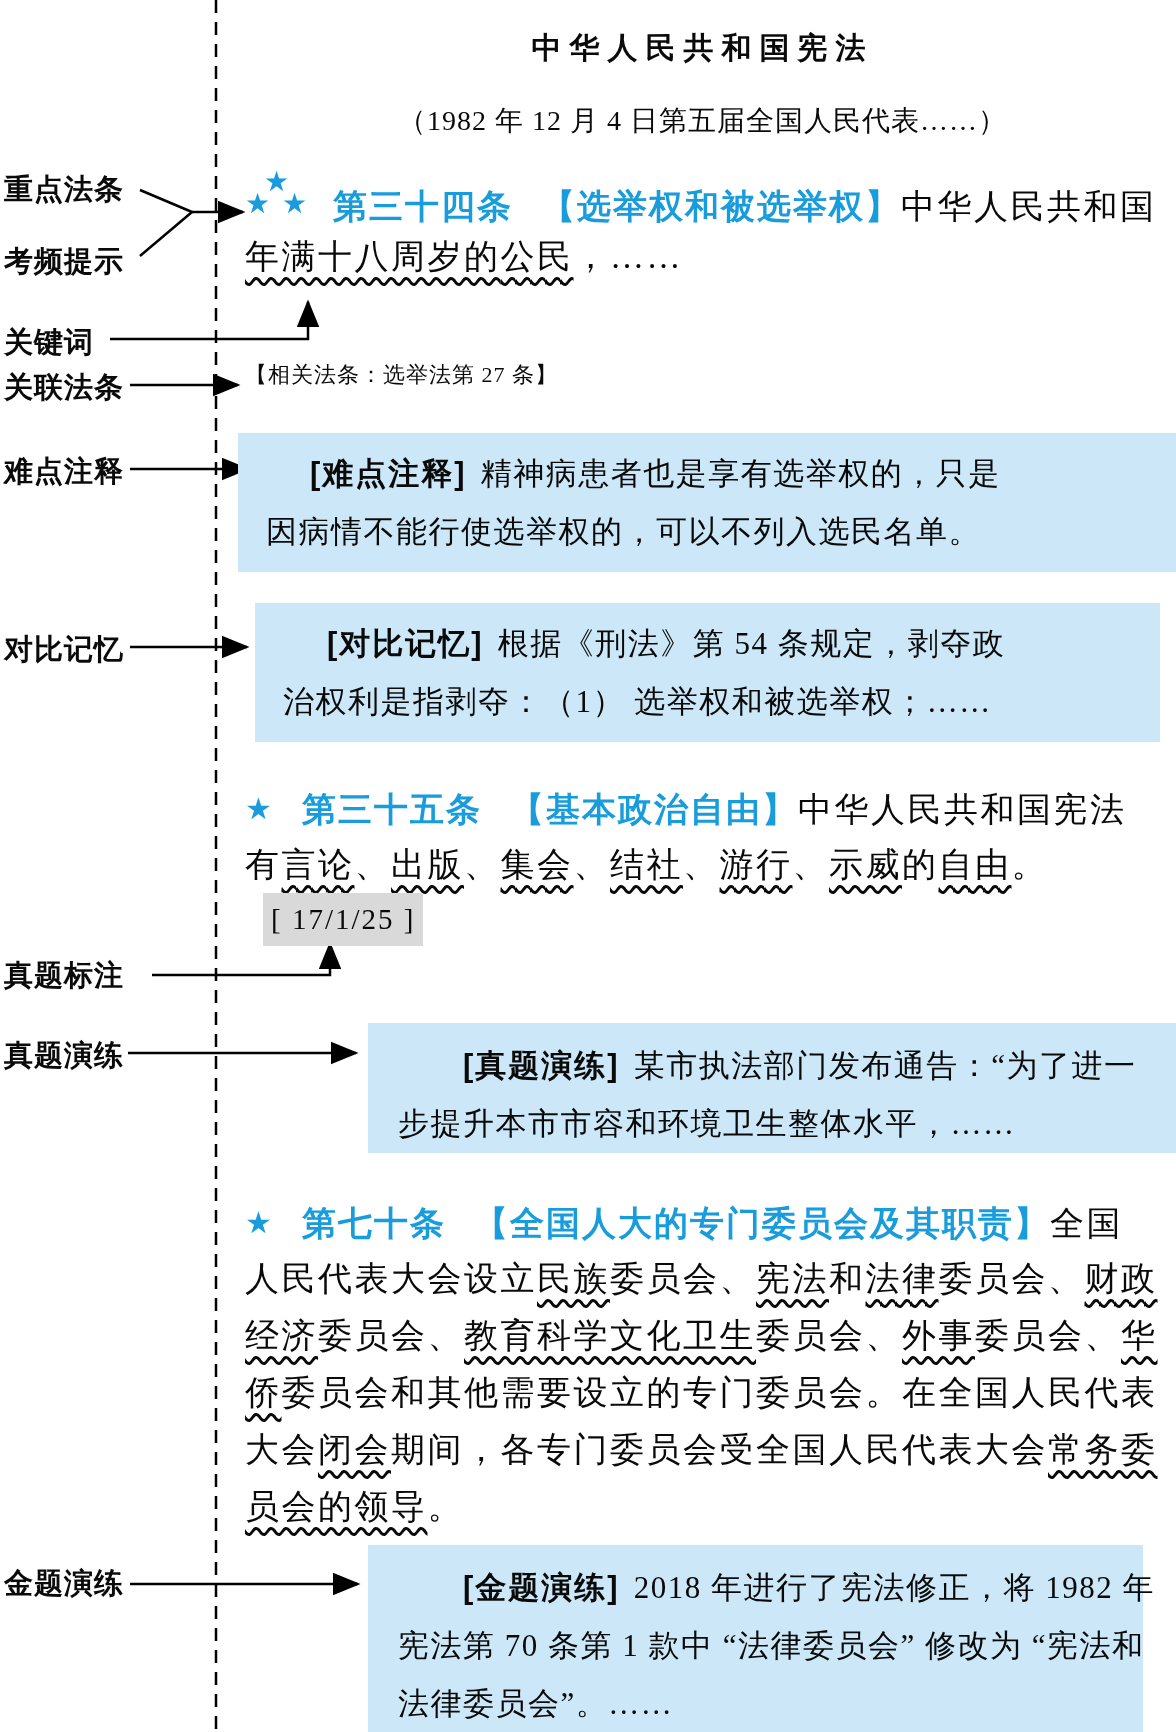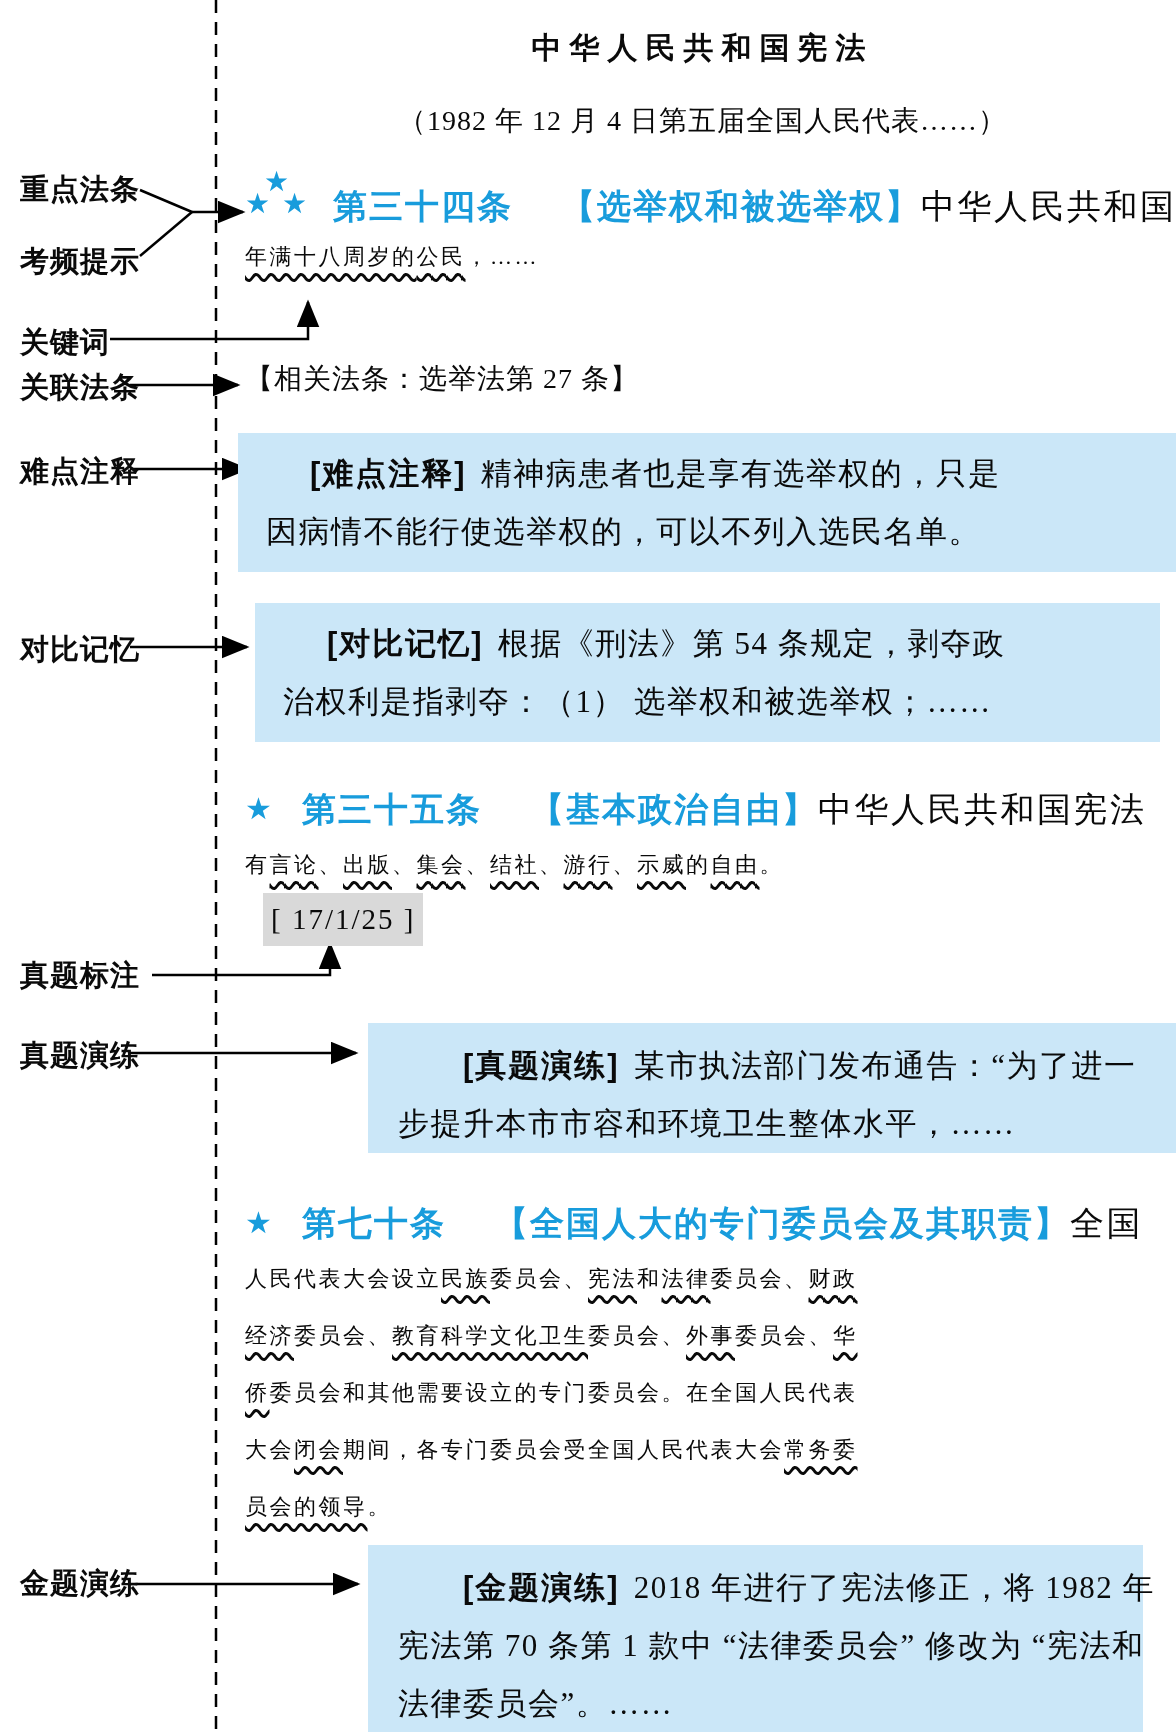--- a/index.html
+++ b/index.html
@@ -17,58 +17,57 @@
   }
   .subtitle {
     left:245px; top:102px; width:915px; text-align:center;
     font-size:28px; letter-spacing:1px;
   }
 
   
   .mlabel {
     left:4px; font-size:29px; font-weight:bold; letter-spacing:1px;
     font-family:"Liberation Serif", serif;
-    margin-left:16px;
   }
 
   
-  .bodyline { left:245px; font-size:22px; letter-spacing:2.5px; line-height:48px; }
+  .bodyline { left:245px; font-size:34px; letter-spacing:2.5px; line-height:48px; }
   .wavy {
     text-decoration-line:underline;
     text-decoration-style:wavy;
     text-decoration-thickness:2.5px;
     text-underline-offset:9px;
   }
 
   
   .heading { left:245px; font-size:34px; line-height:50px; }
   .art-num, .art-bracket {
     color:var(--accent,#189cdc);
     font-family:"Liberation Sans", sans-serif;
     font-weight:bold; letter-spacing:2px;
   }
-  .art-num { margin-right:48px; }
+  .art-num { margin-right:28px; }
   .art-lead { font-family:"Liberation Serif", serif; letter-spacing:2.5px; }
 
   .star1 {
     color:var(--accent,#189cdc); font-size:30px; margin-right:30px;
     vertical-align:2px; font-family:"DejaVu Sans", sans-serif;
   }
   .star3 {
     position:relative; display:inline-block; width:76px; height:50px;
     margin-right:12px; vertical-align:-8px;
     color:var(--accent,#189cdc); font-family:"DejaVu Sans", sans-serif;
   }
   .star3 span { position:absolute; font-size:28px; line-height:28px; }
   .star3 span:nth-child(1) { left:19px; top:-8px; }
   .star3 span:nth-child(2) { left:0px;  top:14px; }
   .star3 span:nth-child(3) { left:37px; top:14px; }
 
   
-  .related { left:245px; font-size:28px; letter-spacing:1px;text-align:right; }
+  .related { left:245px; font-size:22px; letter-spacing:1px;text-align:right; }
 
   
   .note-box { position:absolute; background:var(--box_bg,#cbe7f8); }
   .box-line {
     position:absolute; white-space:nowrap;
     font-size:31px; letter-spacing:1.5px;
   }
   .box-label {
     font-family:"Liberation Sans", sans-serif; font-weight:bold;
     margin-right:14px; letter-spacing:2px;

